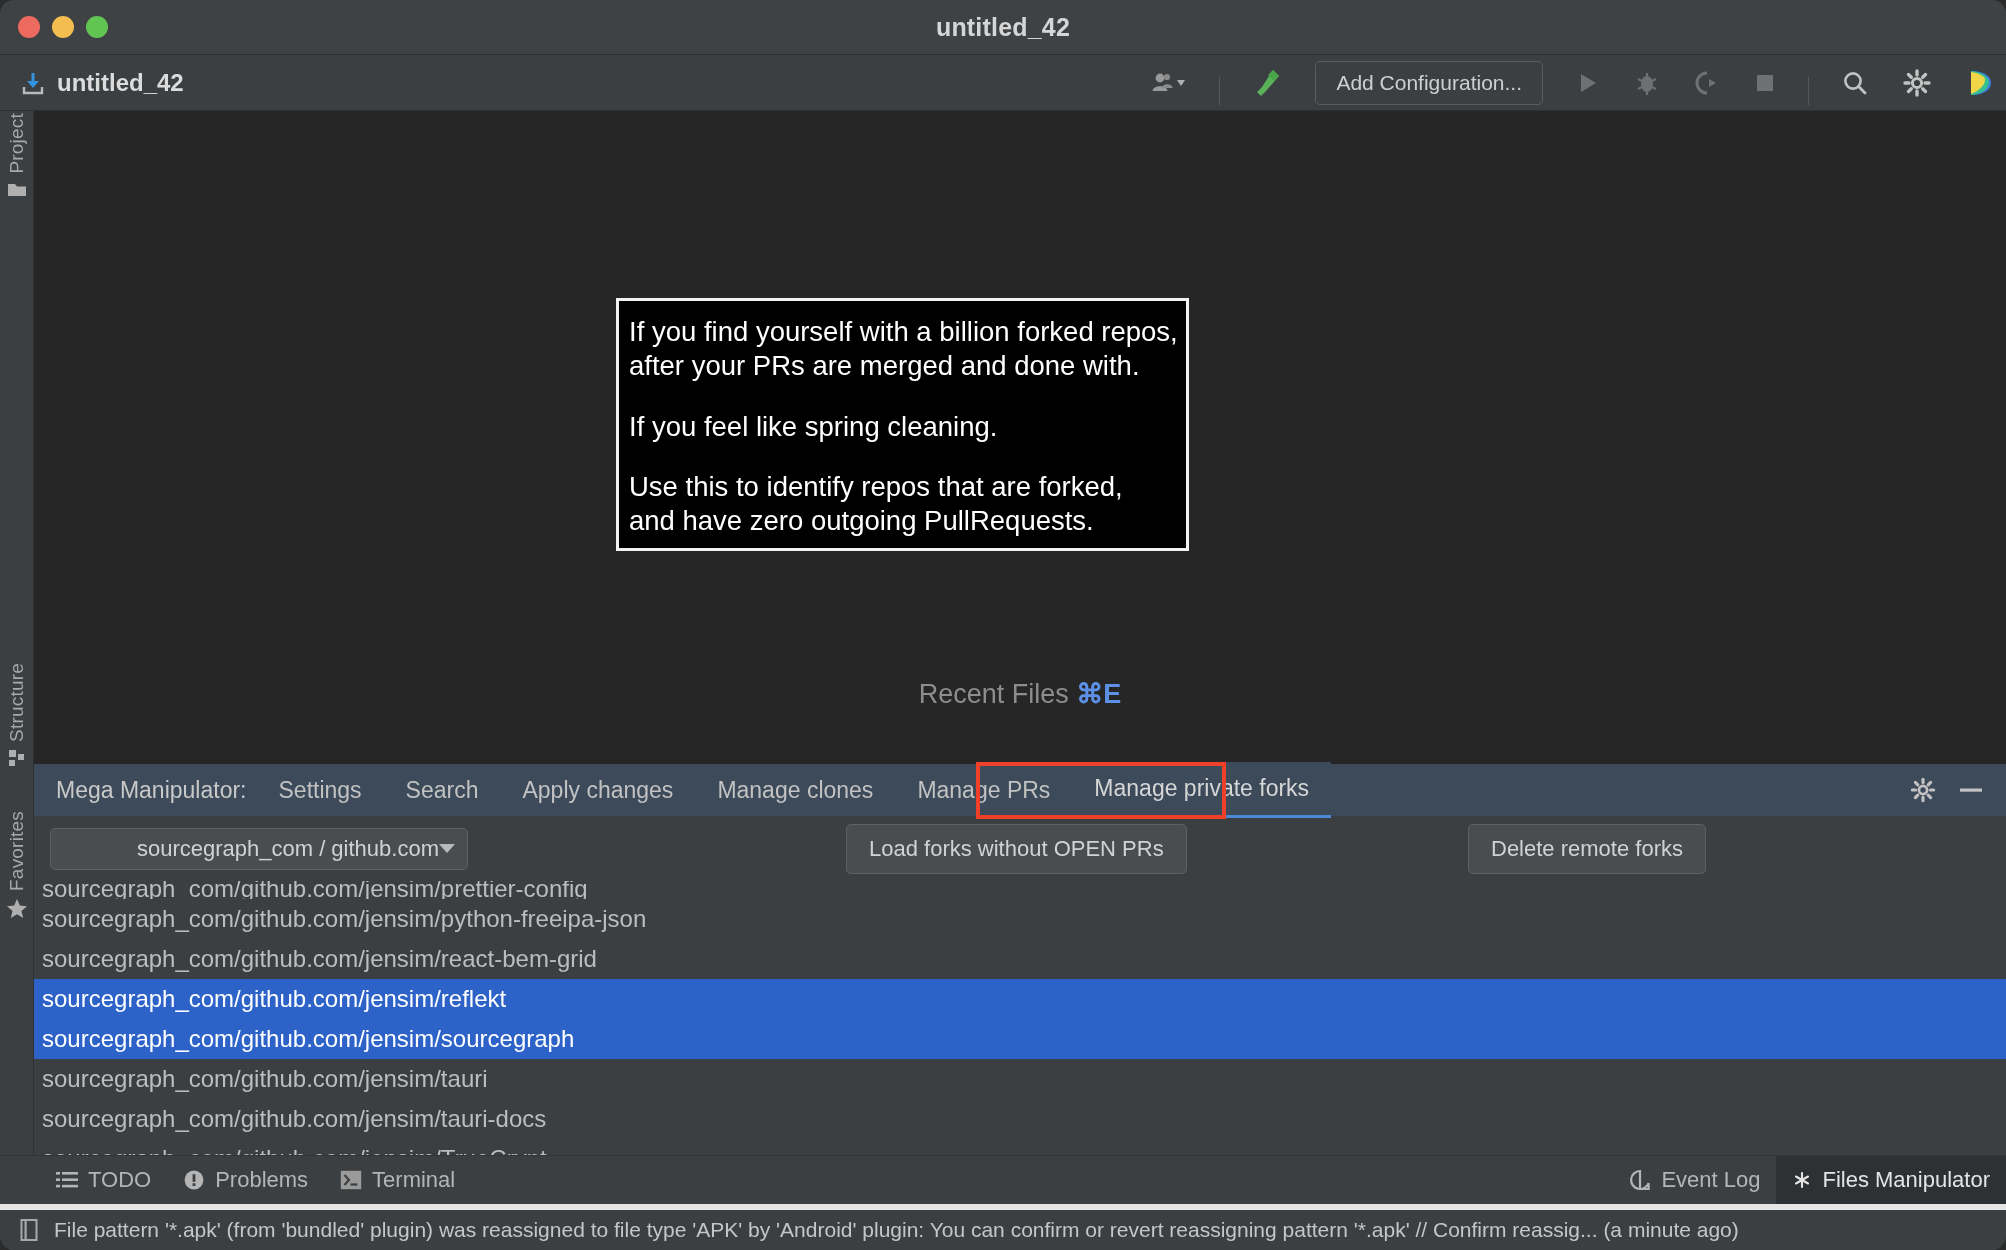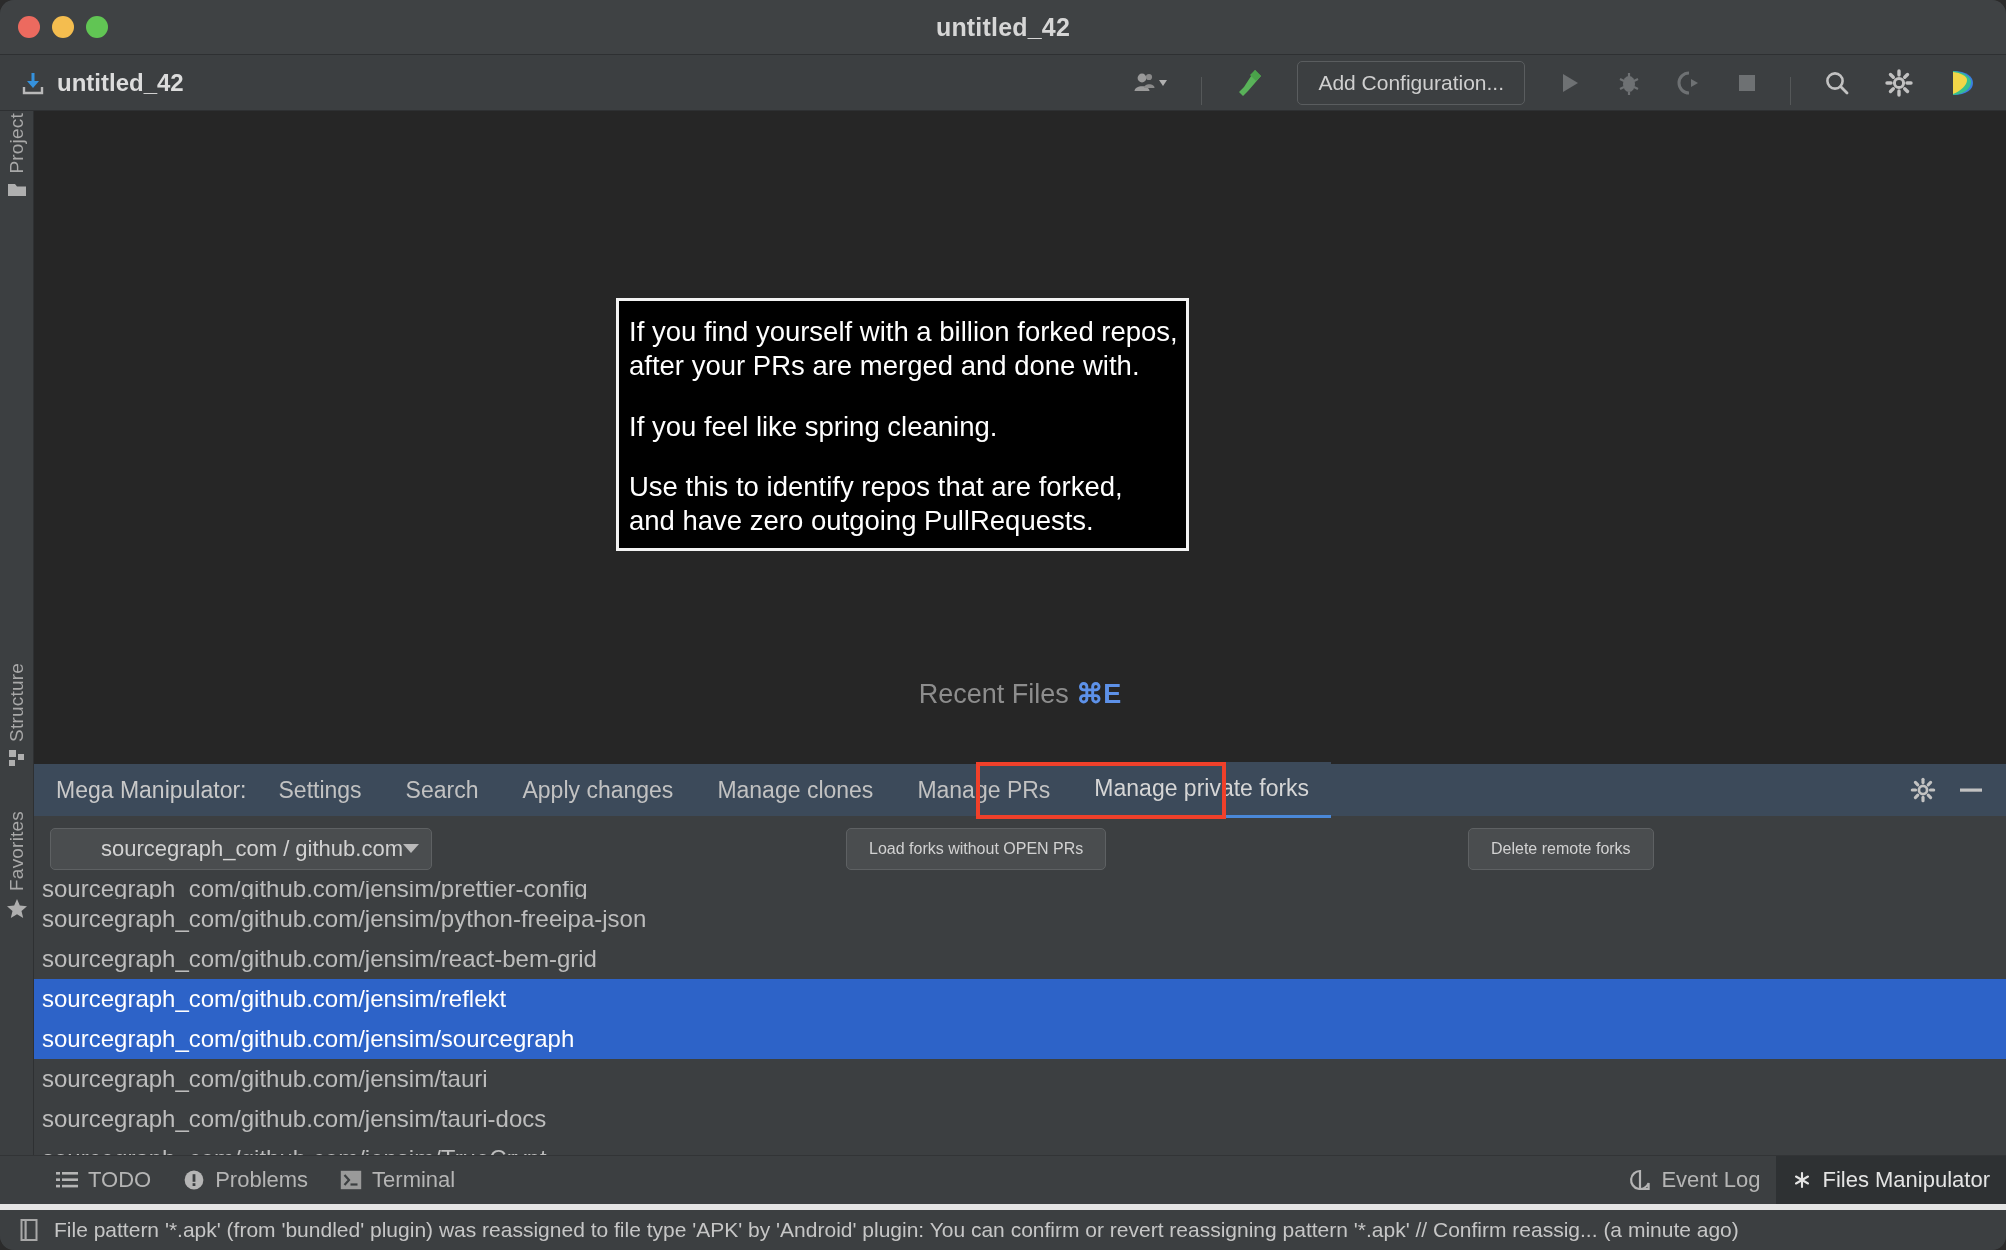--- a/index.html
+++ b/index.html
@@ -79,21 +79,20 @@
   .proj-name {
     color: #dcdcdc;
     font-size: 24px;
     font-weight: bold;
   }
   .toolbar-right {
     margin-left: auto;
     display: flex;
     align-items: flex-end;
     gap: 12px;
-    padding-right: 18px;
   }
   .tb-item {
     display: flex;
     align-items: center;
     justify-content: center;
     height: 44px;
     padding: 0 11px;
   }
   .tb-sep {
     width: 1px;
@@ -224,21 +223,21 @@
   }
 
   .mm-controls {
     height: 65px;
     display: flex;
     align-items: center;
     padding: 0 8px;
     position: relative;
   }
   .combo {
-    width: 382px;
+    width: 418px;
     height: 42px;
     background: #4a4d4f;
     border: 1px solid #5e6163;
     border-radius: 5px;
     display: flex;
     align-items: center;
     padding: 0 12px;
     margin-left: 8px;
   }
   .combo-label {
@@ -247,26 +246,26 @@
     flex: 1;
     white-space: nowrap;
   }
   .caret {
     width: 0; height: 0;
     border-left: 8px solid transparent;
     border-right: 8px solid transparent;
     border-top: 9px solid #b9b9b9;
   }
   .btn {
-    height: 42px;
+    height: 50px;
     background: #4a4d4f;
     border: 1px solid #5e6163;
     border-radius: 5px;
     color: #d2d2d2;
-    font-size: 16px;
+    font-size: 22px;
     display: flex;
     align-items: center;
     justify-content: center;
     padding: 16px 22px;
     white-space: nowrap;
   }
   .btn-load { position: absolute; left: 812px; }
   .btn-del  { position: absolute; left: 1434px; }
 
   .mm-list {

